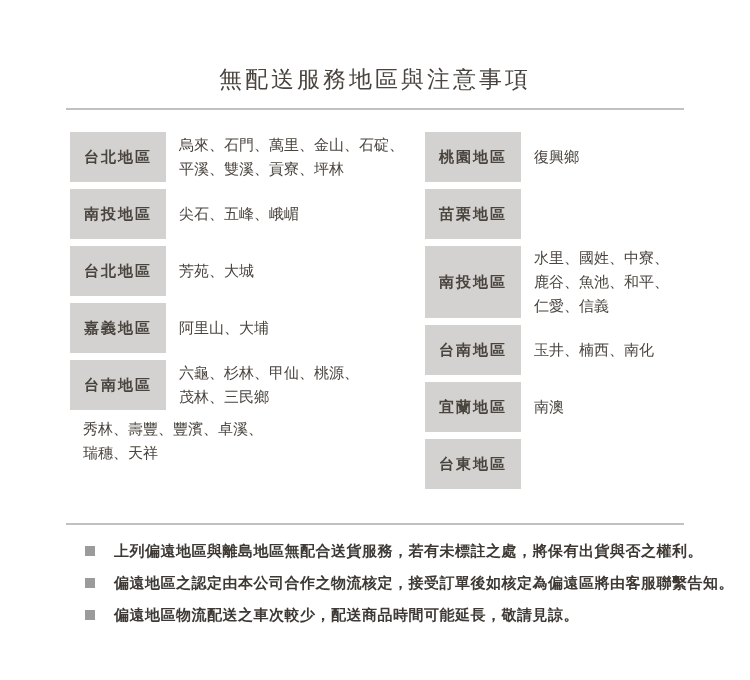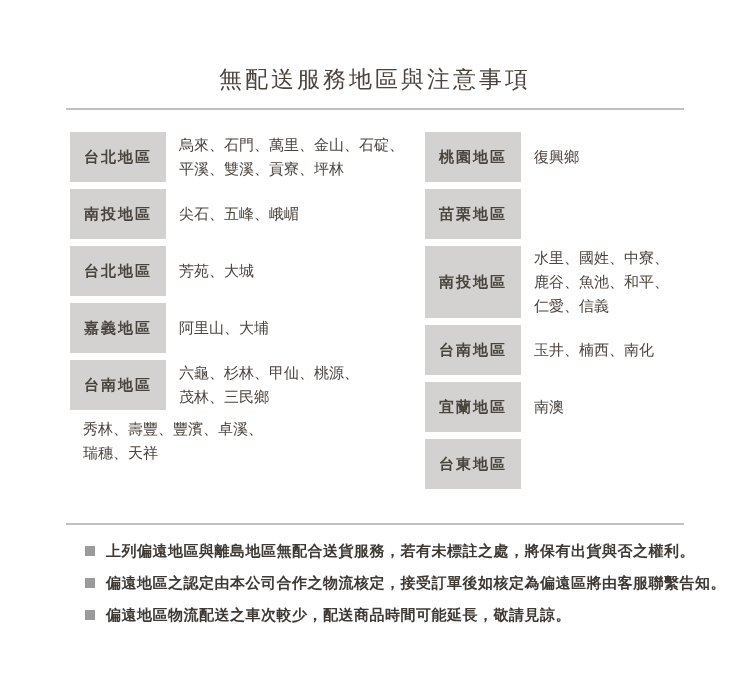--- a/index.html
+++ b/index.html
@@ -79,20 +79,21 @@
     margin-right: 11px;
     background: var(--bullet, #9b9b9b);
   }
   .note-text {
     font-size: 15px;
     font-weight: bold;
     line-height: 19px;
     letter-spacing: 0.5px;
     white-space: nowrap;
     color: var(--note-text, #3e3934);
+    margin-left: 8px;
   }
 </style>
 </head>
 <body>
 
 <div class="page">
 
   <h1 class="page-title">無配送服務地區與注意事項</h1>
   <div class="divider"></div>
 

